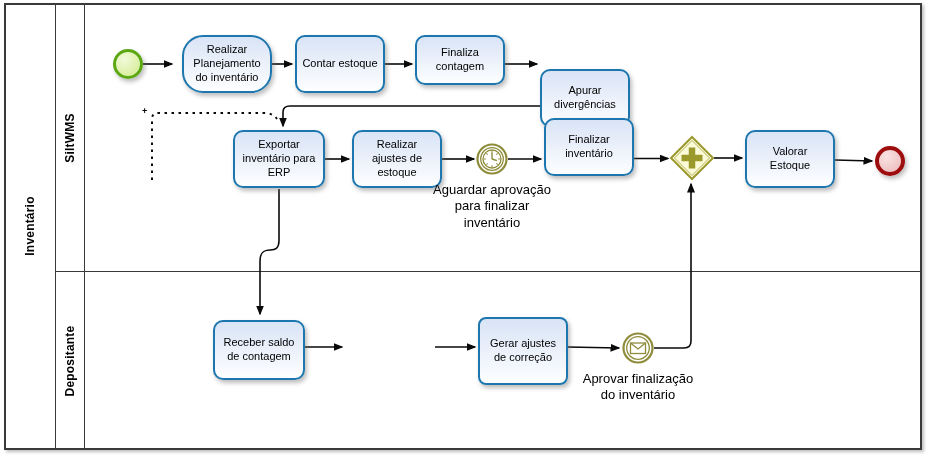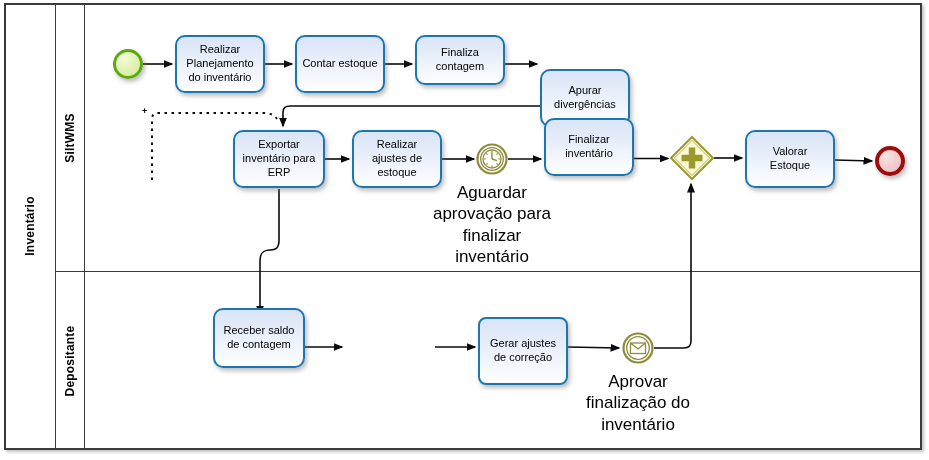--- a/index.html
+++ b/index.html
@@ -34,21 +34,21 @@
     width:30px;height:30px;border:3px solid #5ba814;
     background:radial-gradient(circle at 35% 30%,#f2fadb 0%,#d7ee9b 80%);
     box-shadow:2px 3px 4px rgba(110,110,110,.45);
   }
   .end{
     width:30px;height:30px;border:4px solid #9e0d0d;
     background:radial-gradient(circle at 35% 30%,#f9e3e3 0%,#edbebe 85%);
     box-shadow:2px 3px 4px rgba(110,110,110,.45);
   }
   .event-label{
-    position:absolute;width:120px;text-align:center;font-size:17px;line-height:1.25;
+    position:absolute;width:120px;text-align:center;font-size:13px;line-height:1.25;
     transform:translateX(-50%);
   }
   
   .artifact{
     position:absolute;left:94px;top:180px;width:116px;height:60px;box-sizing:border-box;
     border:1px solid #9d9d9d;
     background:linear-gradient(150deg,#fefefe 0%,#ececec 55%,#d6d6d6 100%);
     box-shadow:3px 5px 6px rgba(90,90,90,.5);
     display:flex;align-items:center;justify-content:center;text-align:center;
     font-size:11px;
@@ -132,21 +132,21 @@
       <g stroke="#9c992c" stroke-width="6.5">
         <path d="M692,147.5 L692,168.5" fill="none"></path>
         <path d="M681.5,158 L702.5,158" fill="none"></path>
       </g>
     </g>
   </svg>
 
   <div class="event-circle start" style="left:128px;top:64px;"></div>
   <div class="event-circle end" style="left:890px;top:161px;"></div>
 
-  <div class="task" style="left:175px;top:35px;width:90px;height:58px;">
+  <div class="task" style="left:182px;top:35px;width:90px;height:58px;border-radius:21px;">
       <span>Realizar Planejamento do inventário</span>
     </div>
   <div class="task" style="left:295px;top:35px;width:90px;height:58px;">
       <span>Contar estoque</span>
     </div>
   <div class="task" style="left:415px;top:35px;width:90px;height:50px;">
       <span>Finaliza contagem</span>
     </div>
   <div class="task" style="left:540px;top:35px;width:90px;height:58px;margin-top:34px;">
       <span>Apurar divergências</span>
@@ -158,21 +158,21 @@
   <div class="task" style="left:352px;top:130px;width:90px;height:58px;">
       <span>Realizar ajustes de estoque</span>
     </div>
   <div class="task" style="left:544px;top:118px;width:90px;height:58px;">
       <span>Finalizar inventário</span>
     </div>
   <div class="task" style="left:745px;top:130px;width:90px;height:58px;justify-content:flex-end;">
       <span>Valorar Estoque</span>
     </div>
 
-  <div class="task" style="left:213px;top:308px;width:92px;height:60px;">
+  <div class="task" style="left:213px;top:320px;width:92px;height:60px;">
       <span>Receber saldo de contagem</span>
     </div>
   <div class="task" style="left:478px;top:317px;width:90px;height:68px;border-radius:8px;">
       <span>Gerar ajustes de correção</span>
     </div>
 
   <div class="event-label" style="left:492px;top:182px;">Aguardar aprovação para finalizar inventário</div>
   <div class="event-label" style="left:638px;top:371px;">Aprovar finalização do inventário</div>
 
 

